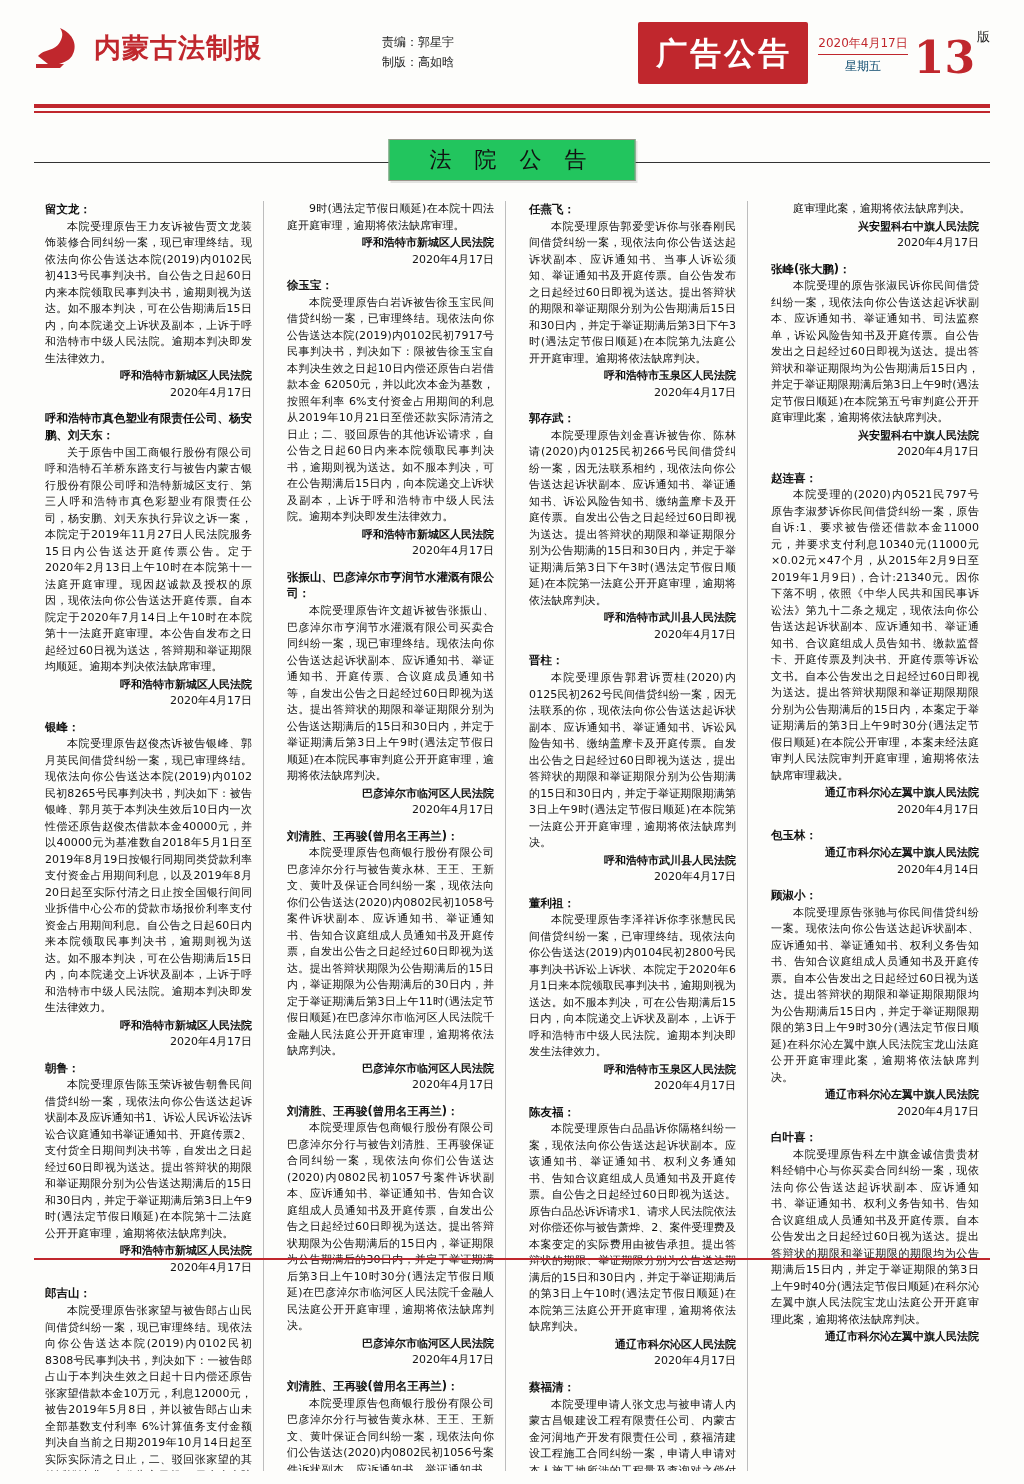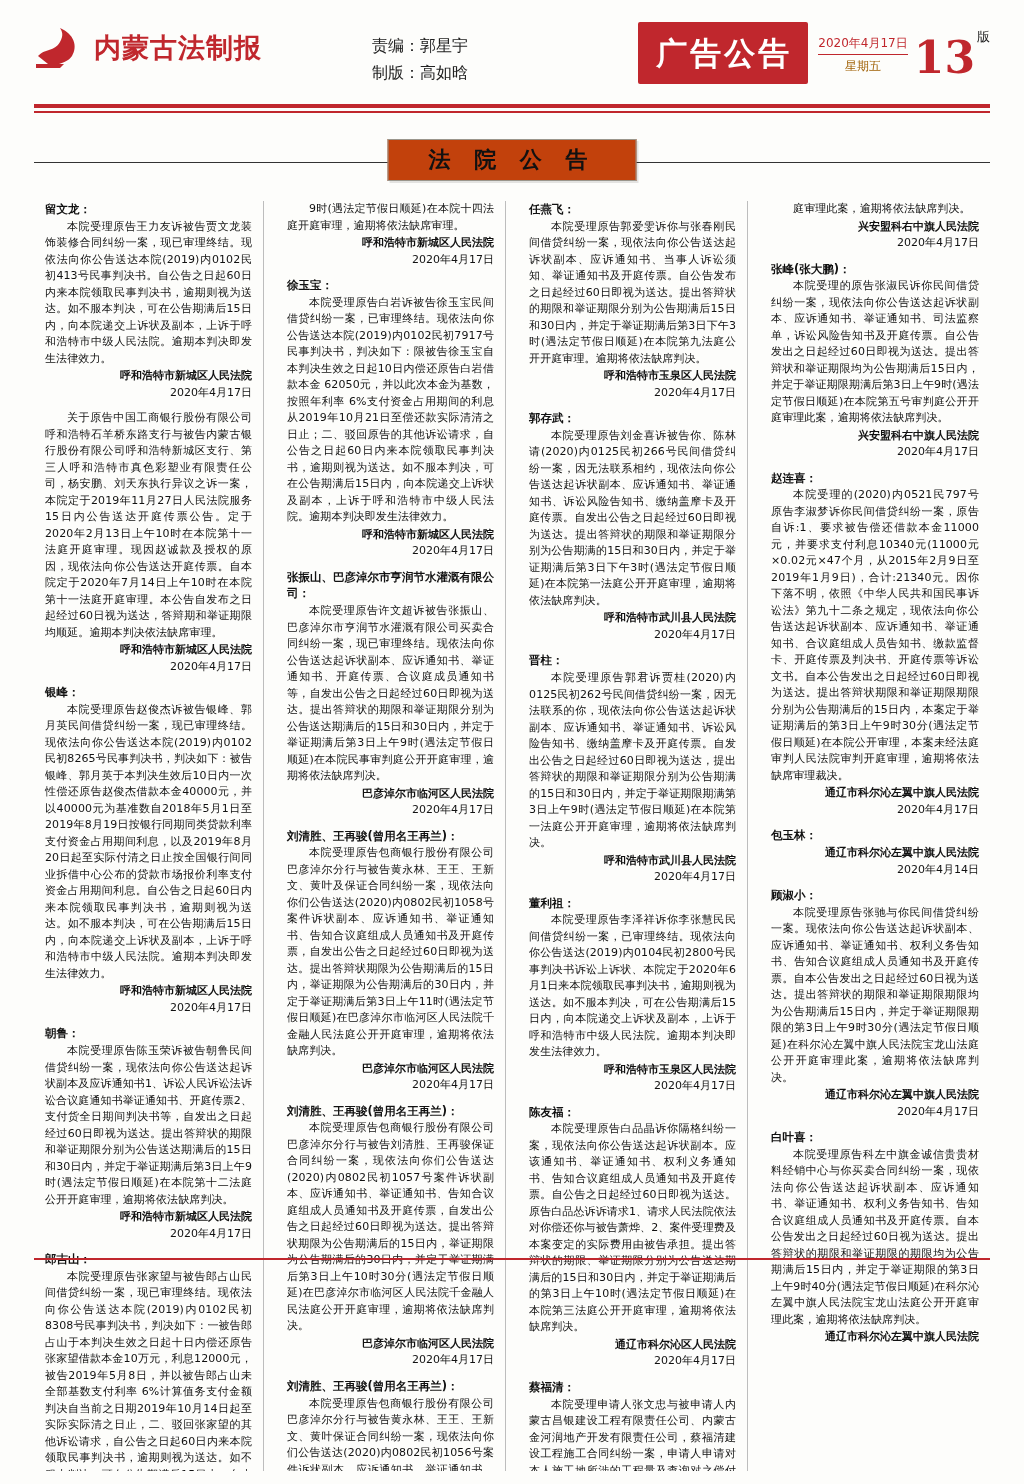--- a/index.html
+++ b/index.html
@@ -28,22 +28,22 @@
   .logo-mark{
     width:52px;height:44px;flex:none;position:relative;
   }
   .logo-mark svg{display:block;}
   .logo-text{
     font-family:"DejaVu Serif","Liberation Serif",serif;
     font-weight:bold;font-size:27px;letter-spacing:1px;color:#c0272d;
     white-space:nowrap;
   }
   .credits{
-    margin-left:18px;margin-top:6px;
-    font-size:16px;line-height:1.7;color:#222;white-space:nowrap;
+    margin-left:28px;margin-top:6px;
+    font-size:12px;line-height:1.7;color:#222;white-space:nowrap;
   }
   .flag{
     position:absolute;right:0;top:-4px;
     display:flex;align-items:stretch;height:62px;
   }
   .flag-red{
     background:#c0272d;color:#fff;
     font-family:"DejaVu Serif","Liberation Serif",serif;
     font-weight:bold;font-size:31px;letter-spacing:3px;
     padding:8px 16px 6px 18px;display:flex;align-items:center;
@@ -51,21 +51,21 @@
   }
   .flag-dates{
     display:flex;flex-direction:column;justify-content:center;
     margin-left:10px;margin-right:6px;padding-top:4px;
   }
   .flag-date{
     font-size:12px;color:#c0272d;white-space:nowrap;border-bottom:1px solid #c0272d;
     padding-bottom:2px;text-align:center;
   }
   .flag-week{
-    font-size:12px;color:#a16207;text-align:center;padding-top:3px;
+    font-size:12px;color:#0c4a6e;text-align:center;padding-top:3px;
   }
   .flag-num{
     font-family:"DejaVu Serif","Liberation Serif",serif;
     font-weight:bold;font-size:44px;color:#c0272d;line-height:1;
     align-self:flex-end;padding-bottom:4px;
   }
   .flag-ban{
     font-size:13px;color:#222;align-self:flex-start;padding-top:6px;margin-left:2px;
   }
   .rule-red{
@@ -75,25 +75,25 @@
 
   
   .sec-title-wrap{
     position:relative;margin-top:26px;height:46px;
   }
   .sec-line{
     position:absolute;top:23px;left:0;right:0;height:1px;background:#333;
   }
   .sec-title{
     position:absolute;left:50%;transform:translateX(-50%);
-    background:#c2410c;
+    background:#22c55e;
     border:1px solid #9a968c;
     padding:5px 40px;
     font-family:"DejaVu Serif","Liberation Serif",serif;
-    font-weight:bold;font-size:22px;letter-spacing:8px;
+    font-weight:normal;font-size:22px;letter-spacing:8px;
     color:#111;
     box-shadow:2px 2px 0 rgba(0,0,0,.10);
   }
 
   
   .cols{
     margin-top:16px;
     display:flex;
     gap:12px;
     height:1270px;
@@ -168,20 +168,21 @@
   <div class="cols">
 
     <div class="col">
       <div class="notice">
           <div class="n-title">留文龙：</div>
           <div class="n-body">本院受理原告王力友诉被告贾文龙装饰装修合同纠纷一案，现已审理终结。现依法向你公告送达本院(2019)内0102民初413号民事判决书。自公告之日起60日内来本院领取民事判决书，逾期则视为送达。如不服本判决，可在公告期满后15日内，向本院递交上诉状及副本，上诉于呼和浩特市中级人民法院。逾期本判决即发生法律效力。</div>
           <div class="n-court">呼和浩特市新城区人民法院</div>
           <div class="n-date">2020年4月17日</div>
         </div>
       <div class="notice">
+          <div class="n-title">呼和浩特市真色塑业有限责任公司、杨安鹏、刘天东：</div>
           <div class="n-body">关于原告中国工商银行股份有限公司呼和浩特石羊桥东路支行与被告内蒙古银行股份有限公司呼和浩特新城区支行、第三人呼和浩特市真色彩塑业有限责任公司，杨安鹏、刘天东执行异议之诉一案，本院定于2019年11月27日人民法院服务15日内公告送达开庭传票公告。定于2020年2月13日上午10时在本院第十一法庭开庭审理。现因赵诚款及授权的原因，现依法向你公告送达开庭传票。自本院定于2020年7月14日上午10时在本院第十一法庭开庭审理。本公告自发布之日起经过60日视为送达，答辩期和举证期限均顺延。逾期本判决依法缺席审理。</div>
           <div class="n-court">呼和浩特市新城区人民法院</div>
           <div class="n-date">2020年4月17日</div>
         </div>
       <div class="notice">
           <div class="n-title">银峰：</div>
           <div class="n-body">本院受理原告赵俊杰诉被告银峰、郭月英民间借贷纠纷一案，现已审理终结。现依法向你公告送达本院(2019)内0102民初8265号民事判决书，判决如下：被告银峰、郭月英于本判决生效后10日内一次性偿还原告赵俊杰借款本金40000元，并以40000元为基准数自2018年5月1日至2019年8月19日按银行同期同类贷款利率支付资金占用期间利息，以及2019年8月20日起至实际付清之日止按全国银行间同业拆借中心公布的贷款市场报价利率支付资金占用期间利息。自公告之日起60日内来本院领取民事判决书，逾期则视为送达。如不服本判决，可在公告期满后15日内，向本院递交上诉状及副本，上诉于呼和浩特市中级人民法院。逾期本判决即发生法律效力。</div>
           <div class="n-court">呼和浩特市新城区人民法院</div>
           <div class="n-date">2020年4月17日</div>
         </div>

